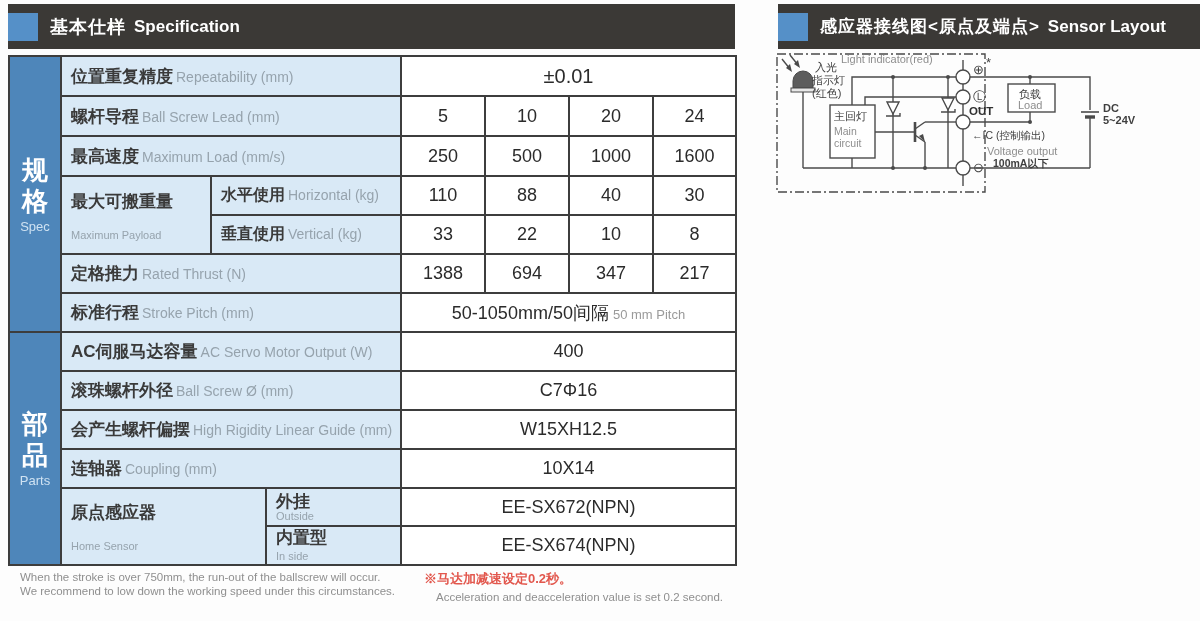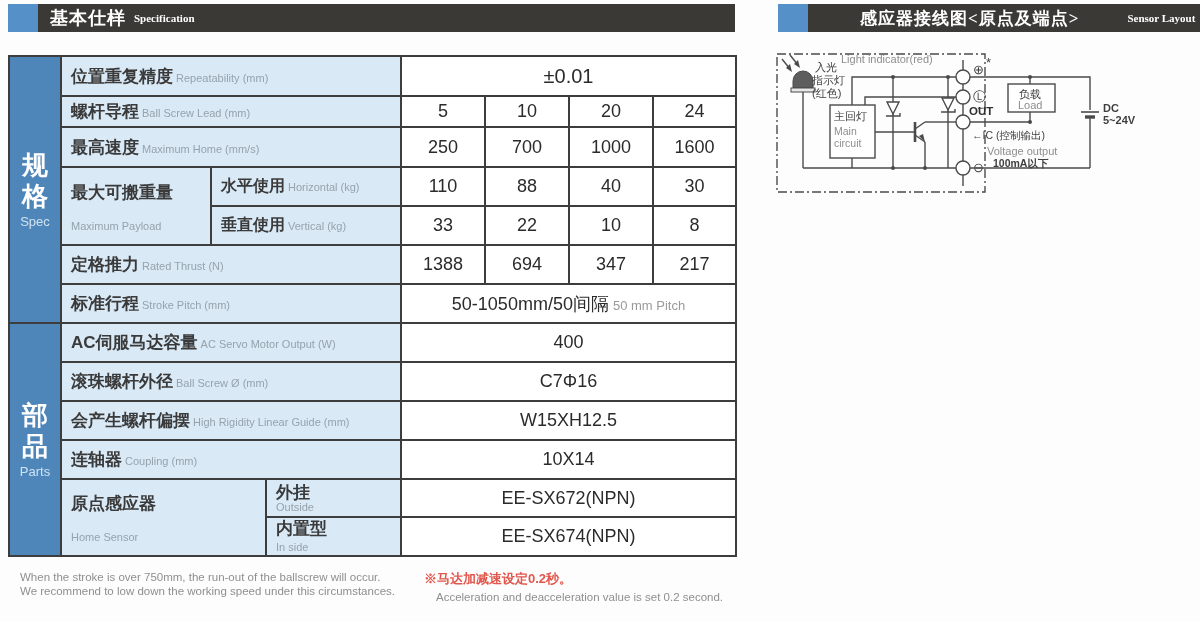--- a/index.html
+++ b/index.html
@@ -1,35 +1,35 @@
 <!DOCTYPE html>
 <html><head>
 <meta charset="utf-8">
 <style>
   * { margin:0; padding:0; box-sizing:border-box; }
   html,body { width:1200px; height:621px; background:#fdfdfd;
     font-family:"Liberation Sans", sans-serif; color:#333; overflow:hidden; position:relative; }
 
   
-  .bar { position:absolute; top:4px; height:28px; background:#3b3936; display:flex; align-items:center;font-family:Liberation Serif, serif; }
+  .bar { position:absolute; top:4px; height:45px; background:#3b3936; display:flex; align-items:center; }
   .bar-left  { left:8px; width:727px; }
-  .bar-right { left:778px; width:422px;gap:40px; }
+  .bar-right { left:778px; width:422px; }
   .bar-accent { width:30px; height:28px; background:#5590c8; flex:0 0 auto; }
   .bar-zh { color:#ffffff; font-weight:bold; font-size:18px; margin-left:12px; letter-spacing:1px; white-space:nowrap; }
-  .bar-en { color:#ffffff; font-weight:600; font-size:11px; margin-left:8px; white-space:nowrap; }
+  .bar-en { color:#ffffff; font-weight:600; font-size:17px; margin-left:8px; white-space:nowrap; }
 
   
   table.spec { position:absolute; left:8px; top:55px; border-collapse:collapse; table-layout:fixed; }
   table.spec td { border:2px solid #3d3d3d; overflow:hidden; }
   td.sec { background:#4e86ba; text-align:center; vertical-align:middle; }
   .sec-zh { color:#ffffff; font-size:26px; font-weight:bold; line-height:31px; }
   .sec-en { color:#cfe2f2; font-size:13px; margin-top:2px; }
   td.lbl, td.sub { background:#d9e9f6; padding:2px 2px 2px 9px; vertical-align:middle; }
   .zh  { font-size:17px; font-weight:600; color:#3a3a3a; white-space:nowrap; }
-  .en  { font-size:11px; color:#96a3ad; white-space:nowrap; margin-left:3px; }
+  .en  { font-size:14px; color:#96a3ad; white-space:nowrap; margin-left:3px; }
   .en-block { font-size:11px; color:#96a3ad; white-space:nowrap; margin-top:16px; }
   td.val { background:#ffffff; text-align:center; vertical-align:middle;
            font-size:18px; color:#2b2b2b; white-space:nowrap;margin-top:8px; }
   .val-note { font-size:13px; color:#9a9a9a; margin-left:4px; }
   tr { height:39px; }
 
   
   .notes { position:absolute; top:570px; left:8px; width:1190px; font-size:11.5px; }
   .note-left  { position:absolute; left:0; top:0; }
   .note-right { position:absolute; left:416px; top:0; }
@@ -77,36 +77,36 @@
       <div class="sec-zh">规</div>
       <div class="sec-zh">格</div>
       <div class="sec-en">Spec</div>
     </td>
     <td class="lbl" colspan="3">
       <span class="zh">位置重复精度</span><span class="en">Repeatability (mm)</span>
     </td>
     <td class="val" colspan="4" style="font-size:20px">±0.01</td>
   </tr>
 
-  <tr style="height:31px">
+  <tr style="height:40px">
     <td class="lbl" colspan="3">
       <span class="zh">螺杆导程</span><span class="en">Ball Screw Lead (mm)</span>
     </td>
     <td class="val">5</td>
     <td class="val">10</td>
     <td class="val">20</td>
     <td class="val">24</td>
   </tr>
 
   <tr style="height:40px">
     <td class="lbl" colspan="3">
-      <span class="zh">最高速度</span><span class="en">Maximum Home (mm/s)</span>
+      <span class="zh">最高速度</span><span class="en">Maximum Load (mm/s)</span>
     </td>
     <td class="val">250</td>
-    <td class="val">700</td>
+    <td class="val">500</td>
     <td class="val">1000</td>
     <td class="val">1600</td>
   </tr>
 
   <tr>
     <td class="lbl" rowspan="2">
       <div class="zh">最大可搬重量</div>
       <div class="en-block">Maximum Payload</div>
     </td>
     <td class="sub" colspan="2">

